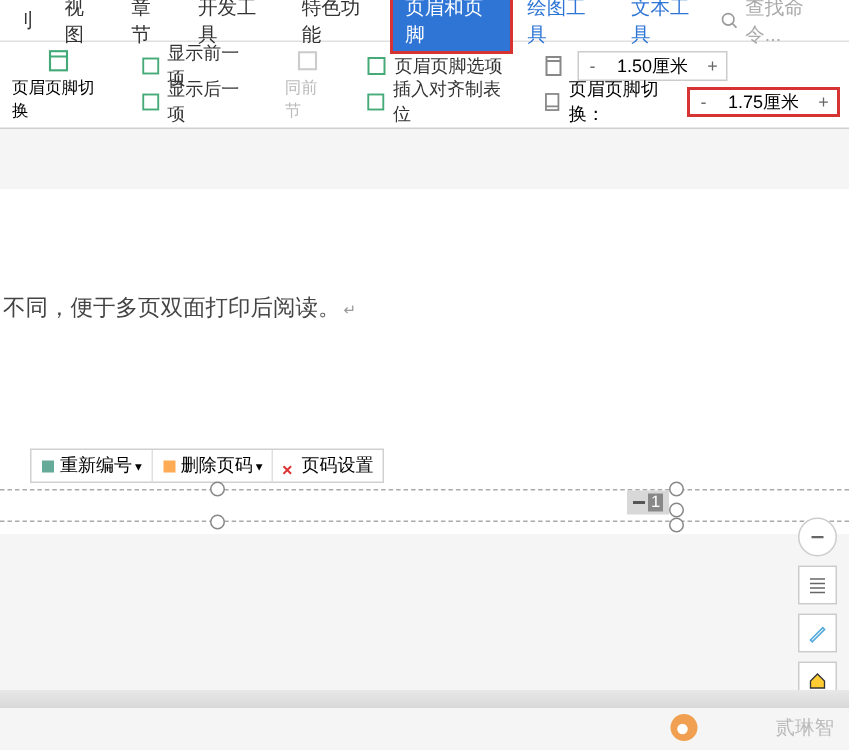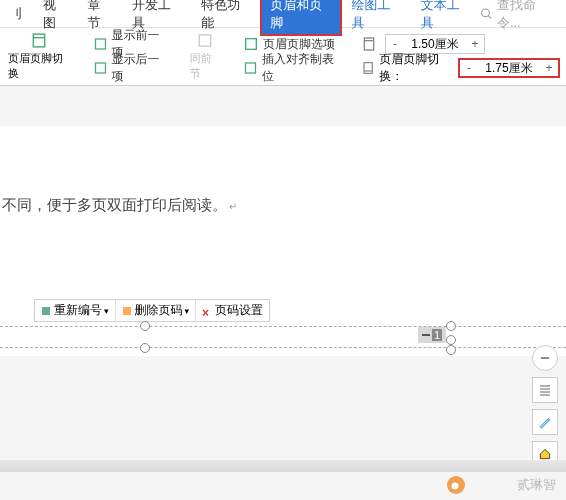--- a/index.html
+++ b/index.html
@@ -24,21 +24,21 @@
     .dist-row { display: flex; align-items: center; height: 24px; font-size: 12px; }
     .dist-label { display: flex; align-items: center; margin-right: 4px; }
     .stepper { display: flex; align-items: center; border: 1px solid #ccc; height: 20px; }
     .stepper.hl { border: 2px solid #d63333; }
     .step-btn { width: 18px; text-align: center; cursor: pointer; color: #666; font-size: 12px; }
     .step-val { width: 62px; text-align: center; font-size: 12px; }
     
     .doc-area { background: #fff; margin-top: 40px; height: 230px; padding: 70px 16px 0 0; position: relative; }
     .doc-text { font-size: 15px; color: #444; padding-left: 2px; }
     
-    .pagenum-toolbar { display: flex; align-items: center; border: 1px solid #d0d0d0; background: #fff; font-size: 12px; position: absolute; bottom: 34px; left: 34px; }
+    .pagenum-toolbar { display: flex; align-items: center; border: 1px solid #d0d0d0; background: #fff; font-size: 12px; position: absolute; bottom: 34px; left: 20px; }
     .pagenum-btn { display: flex; align-items: center; padding: 2px 6px; border-right: 1px solid #e0e0e0; cursor: pointer; }
     .pagenum-btn:last-child { border-right: none; }
     .pagenum-btn .m { width: 10px; height: 10px; margin-right: 3px; }
     
     .ruler-area { position: absolute; left: 0; right: 0; bottom: 0; height: 30px; }
     .ruler-dots { border-top: 1px dashed #aaa; border-bottom: 1px dashed #aaa; height: 22px; position: relative; }
     .handle { position: absolute; width: 10px; height: 10px; border: 1px solid #888; border-radius: 50%; background: #fff; }
     .pagenum-box { position: absolute; right: 120px; bottom: 4px; width: 28px; height: 16px; background: #d8d8d8; display: flex; align-items: center; justify-content: center; font-size: 11px; }
     .pagenum-box .bar { width: 8px; height: 2px; background: #555; margin-right: 2px; }
     

